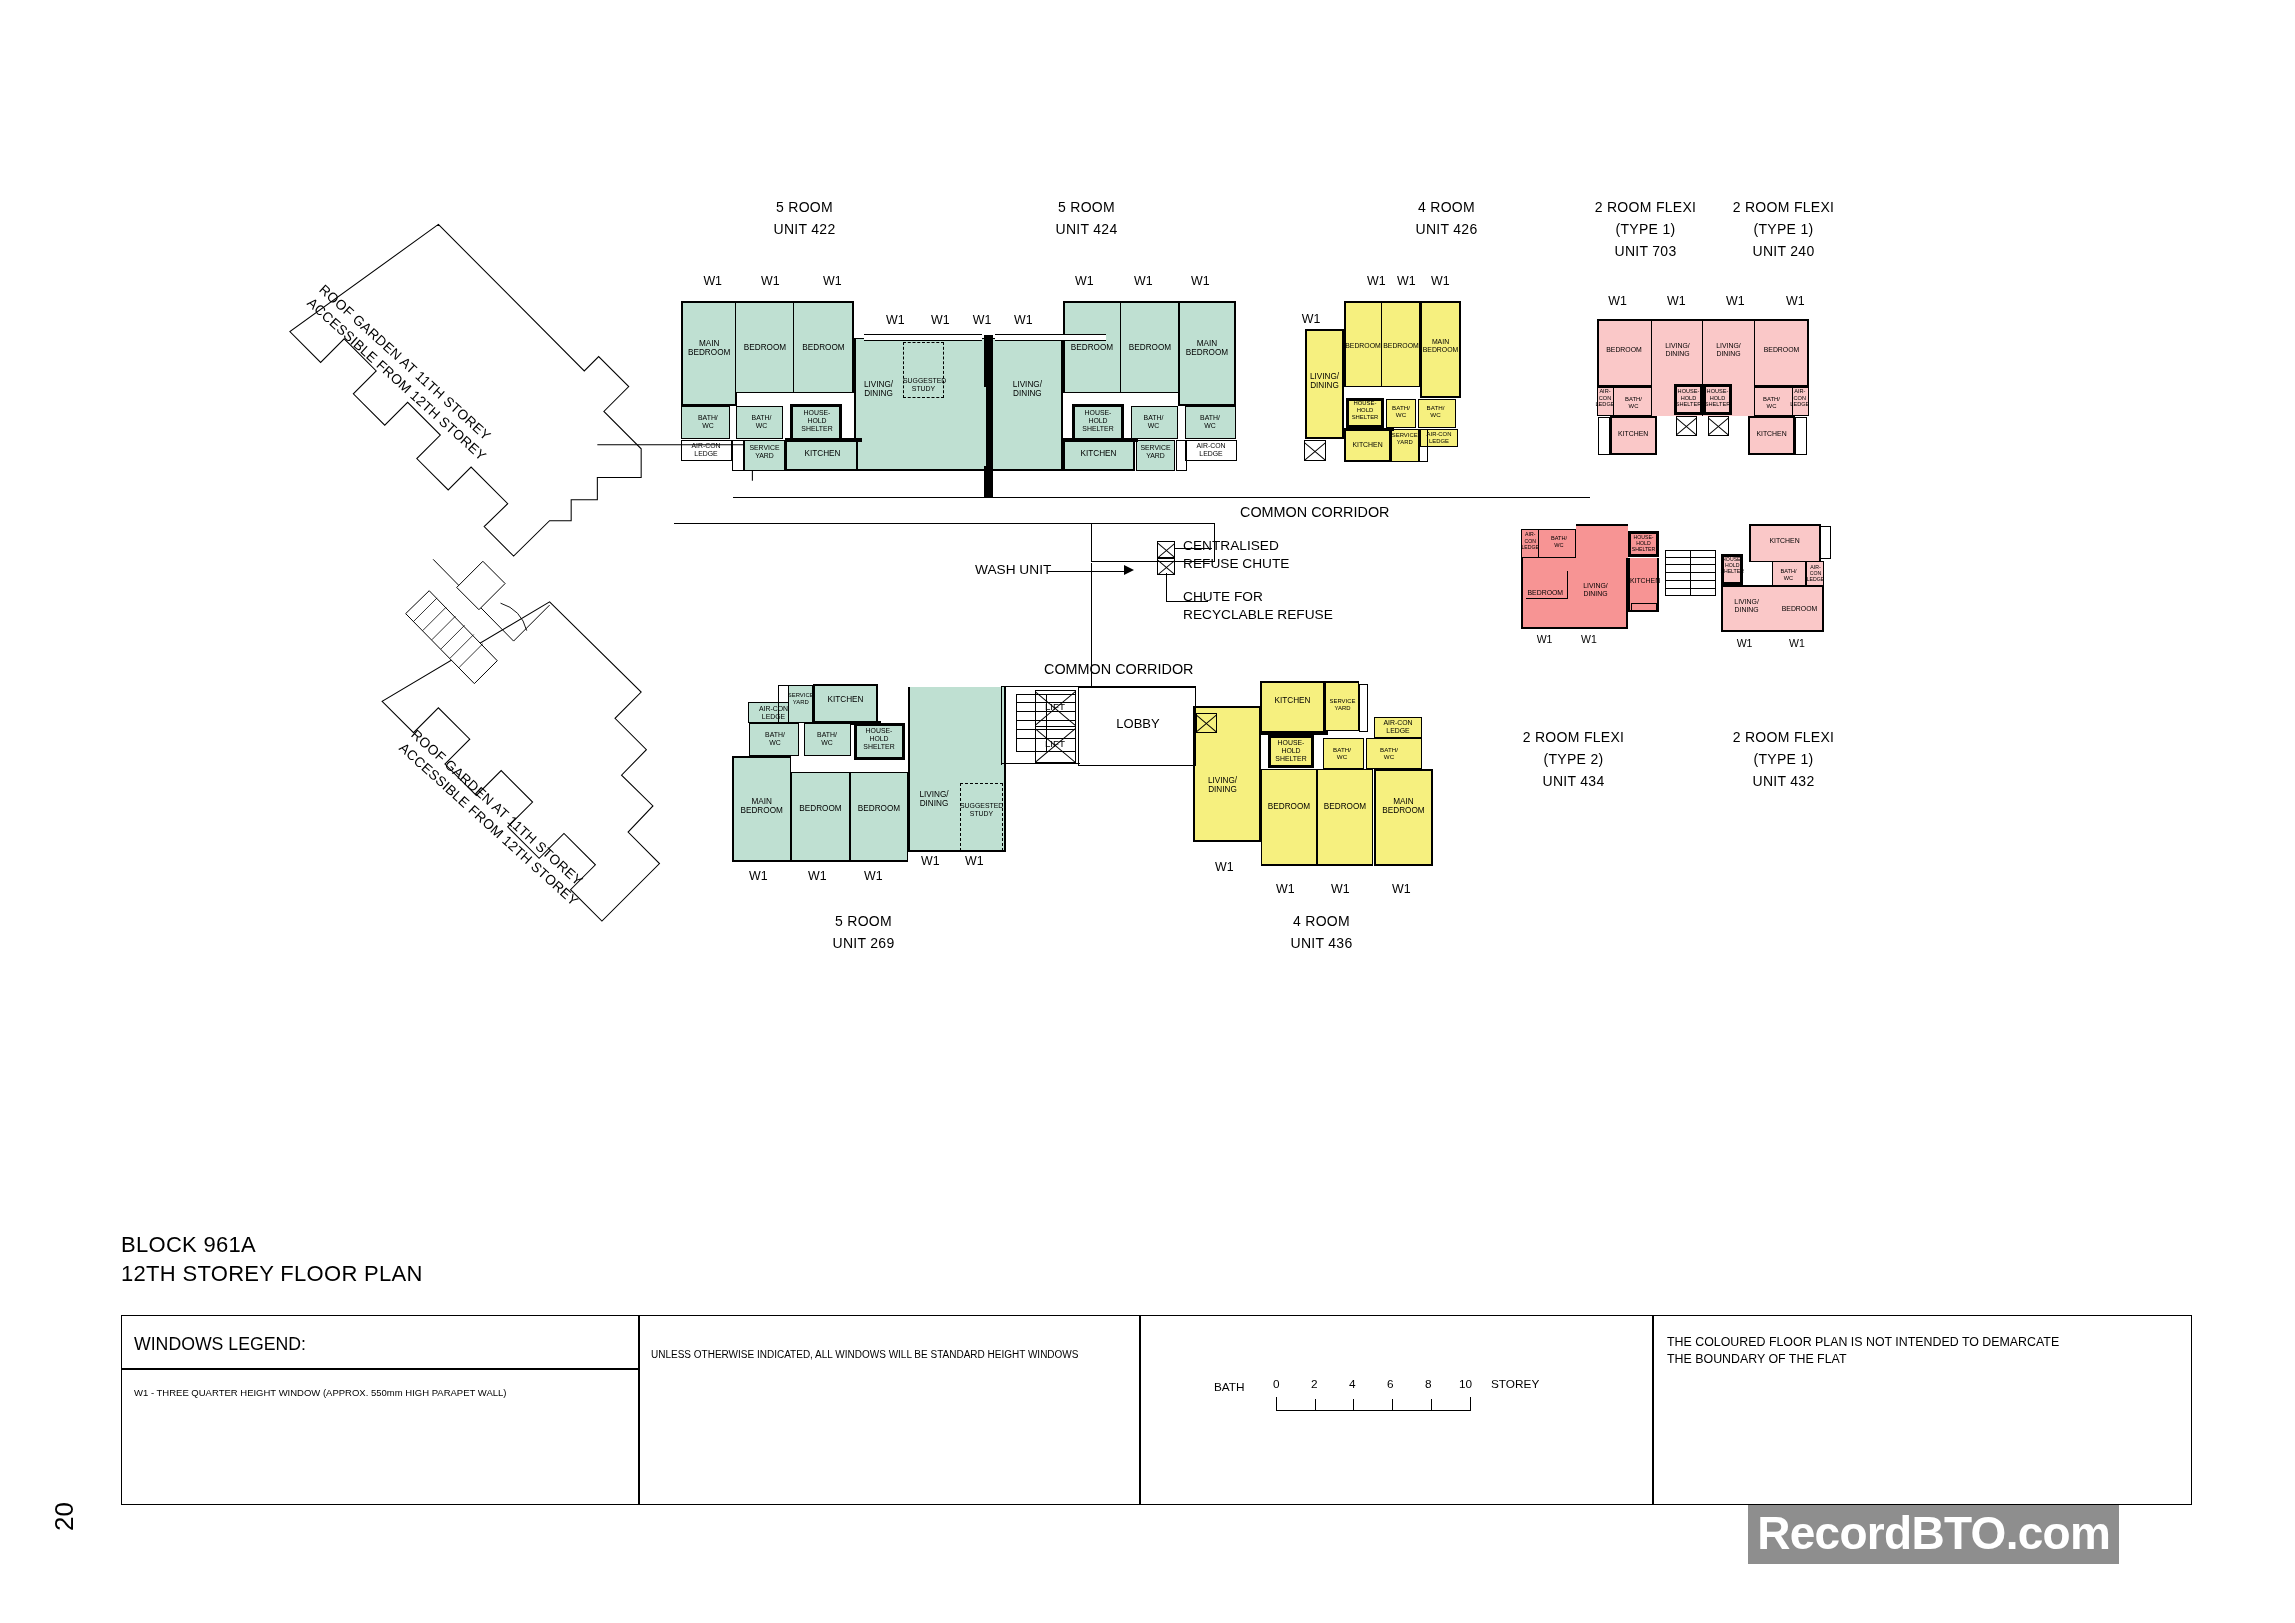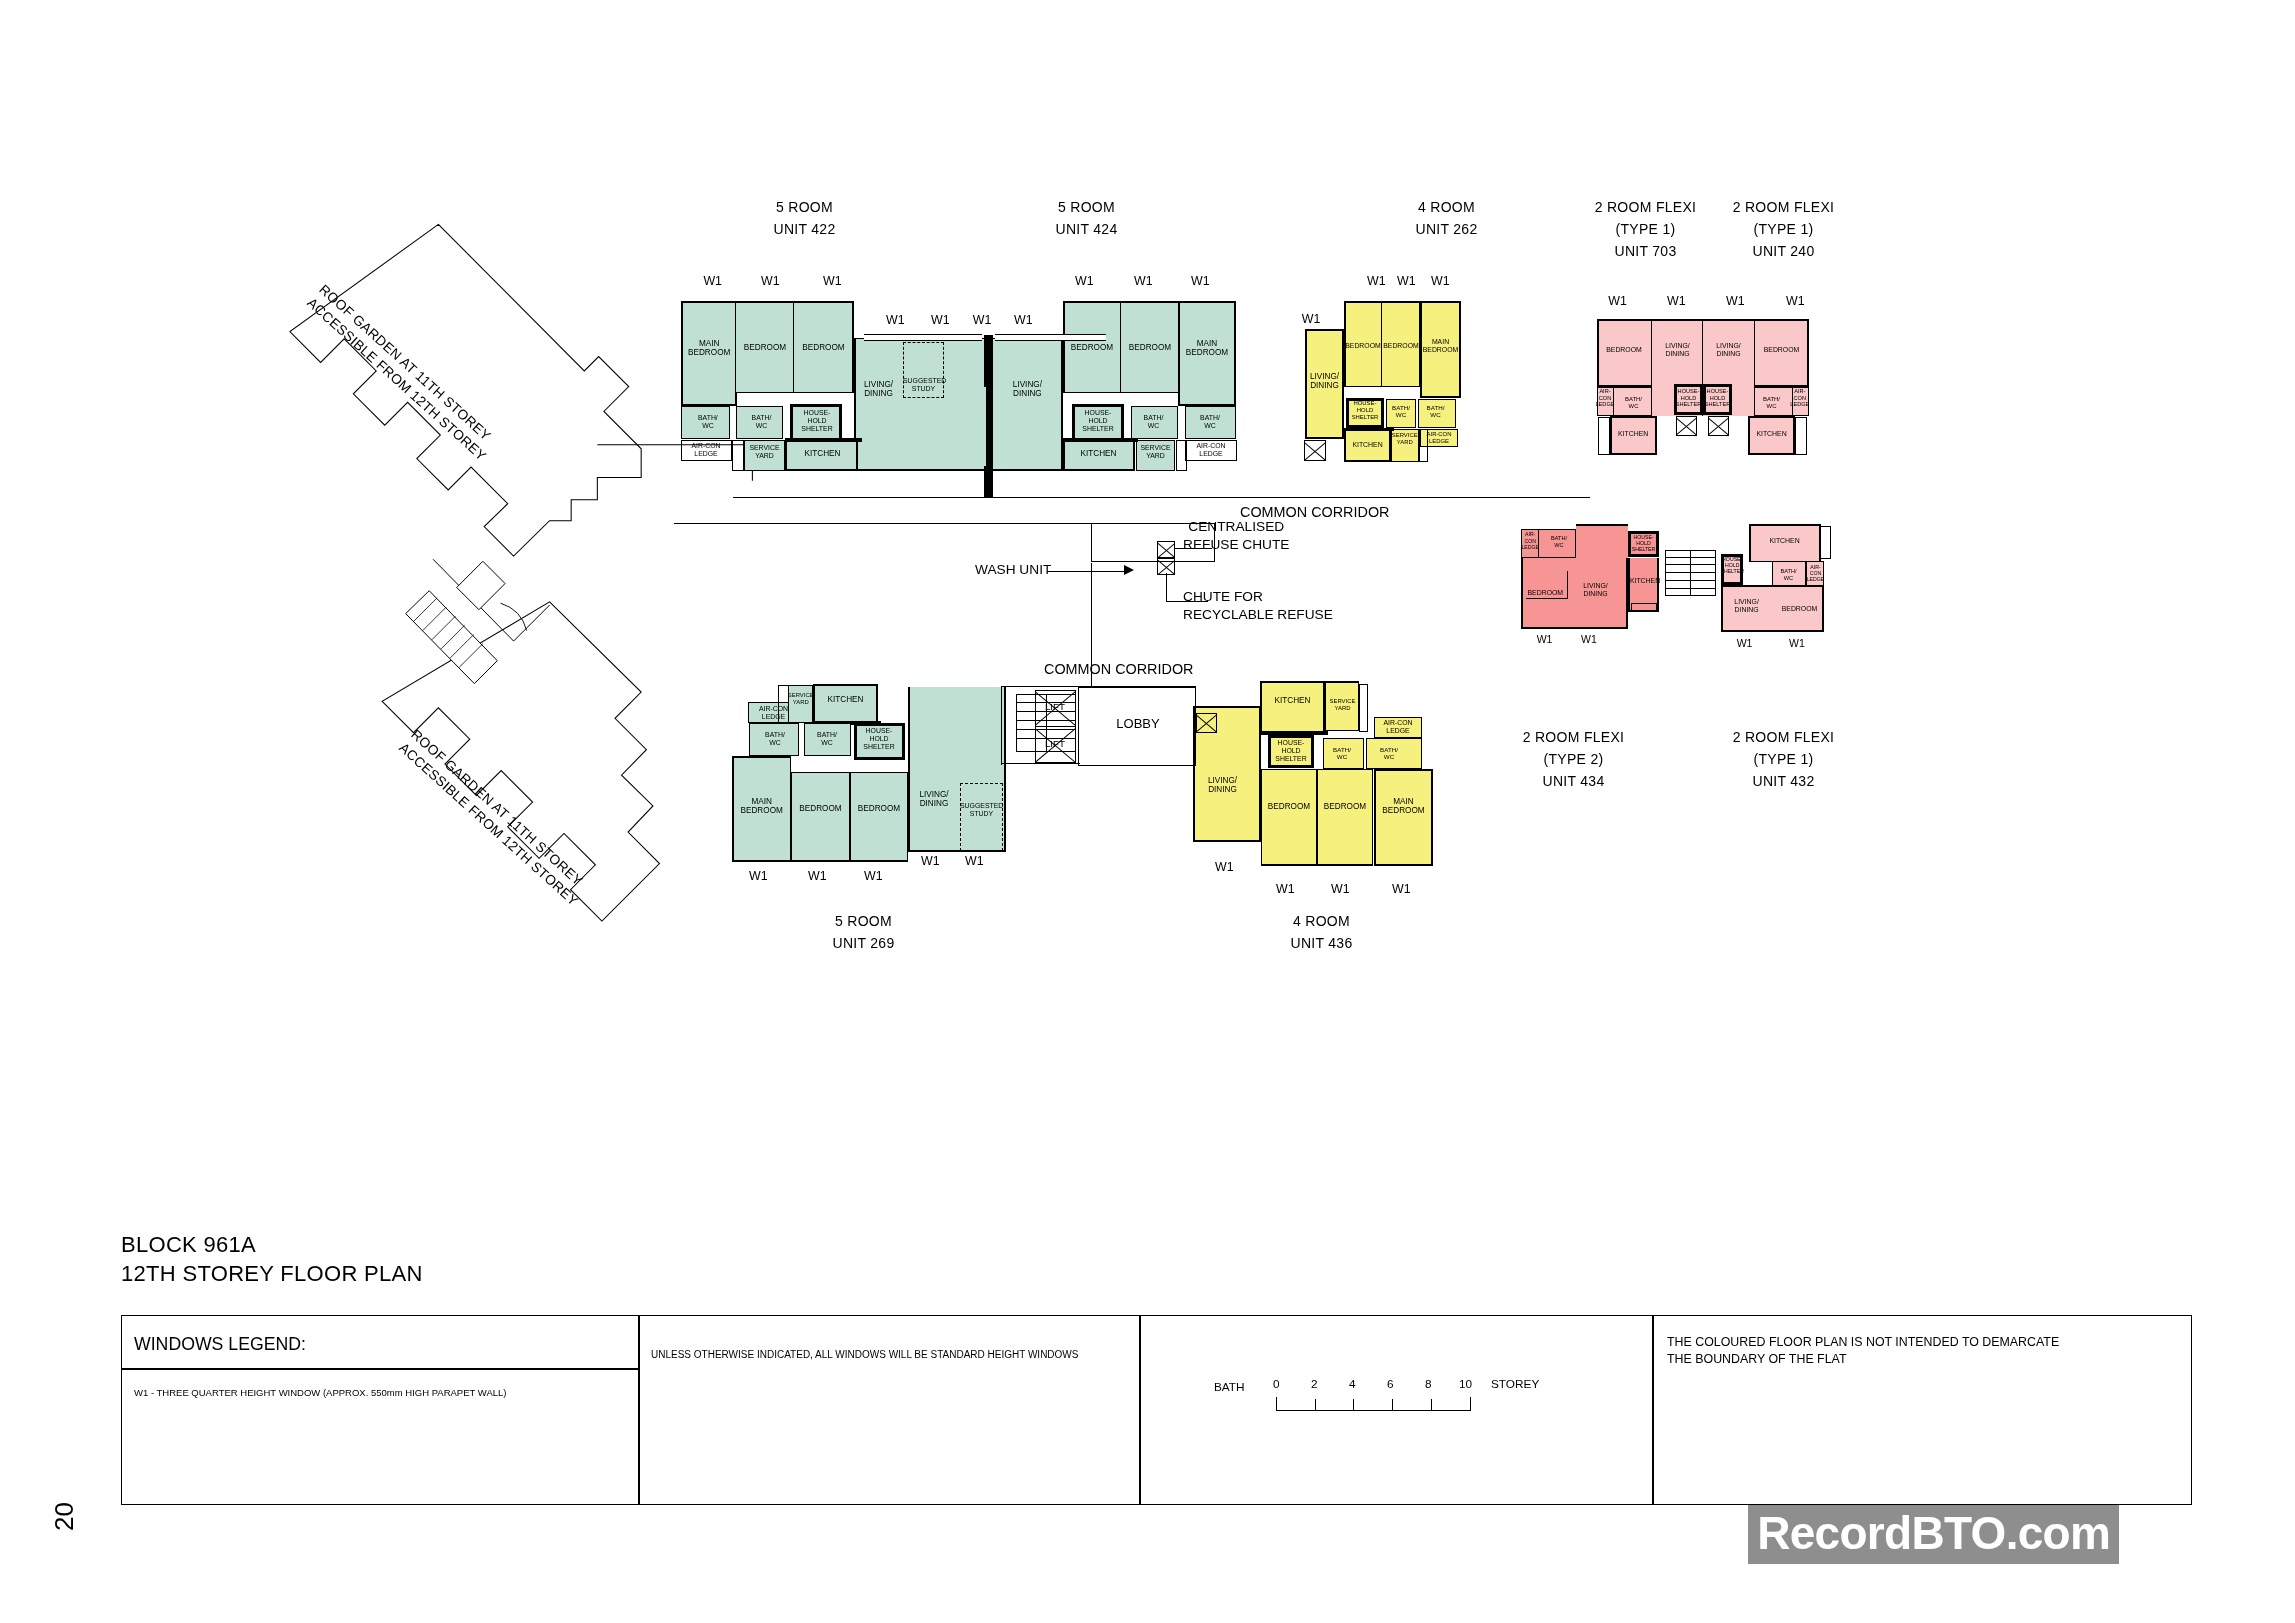--- a/index.html
+++ b/index.html
@@ -63,21 +63,21 @@
 <div class="abs unit-title" style="left:739px;top:196px;width:131px;">
   <div>5 ROOM</div>
   <div>UNIT 422</div>
 </div>
 <div class="abs unit-title" style="left:1021px;top:196px;width:131px;">
   <div>5 ROOM</div>
   <div>UNIT 424</div>
 </div>
 <div class="abs unit-title" style="left:1381px;top:196px;width:131px;">
   <div>4 ROOM</div>
-  <div>UNIT 262</div>
+  <div>UNIT 426</div>
 </div>
 <div class="abs unit-title" style="left:1570px;top:196px;width:151px;">
   <div>2 ROOM FLEXI</div>
   <div>(TYPE 1)</div>
   <div>UNIT 703</div>
 </div>
 <div class="abs unit-title" style="left:1708px;top:196px;width:151px;">
   <div>2 ROOM FLEXI</div>
   <div>(TYPE 1)</div>
   <div>UNIT 240</div>
@@ -619,21 +619,21 @@
 
 <div class="abs annot" style="left:975px;top:561px;">WASH UNIT</div>
 <div class="ln" style="left:1047px;top:571px;width:79px;height:1px;"></div>
 <div class="abs" style="left:1124px;top:565px;width:0;height:0;border-left:10.5px solid #000;border-top:5.2px solid transparent;border-bottom:5.2px solid transparent;"></div>
 
 <div class="abs" style="left:1157px;top:541px;">
   <div class="xbox" style="left:0;top:0;width:18.3px;height:17px;"></div>
   <div class="xbox" style="left:0;top:17px;width:18.3px;height:17px;"></div>
 </div>
 <div class="ln" style="left:1175px;top:548px;width:37px;height:1px;"></div>
-<div class="abs annot" style="left:1183px;top:518px;text-align:center;">
+<div class="abs annot" style="left:1183px;top:537px;">
   <div>CENTRALISED</div>
   <div>REFUSE CHUTE</div>
 </div>
 <div class="ln" style="left:1166px;top:573px;width:1px;height:29px;"></div>
 <div class="ln" style="left:1166px;top:601px;width:42px;height:1px;"></div>
 <div class="abs annot" style="left:1183px;top:588px;">
   <div>CHUTE FOR</div>
   <div>RECYCLABLE REFUSE</div>
 </div>
 

